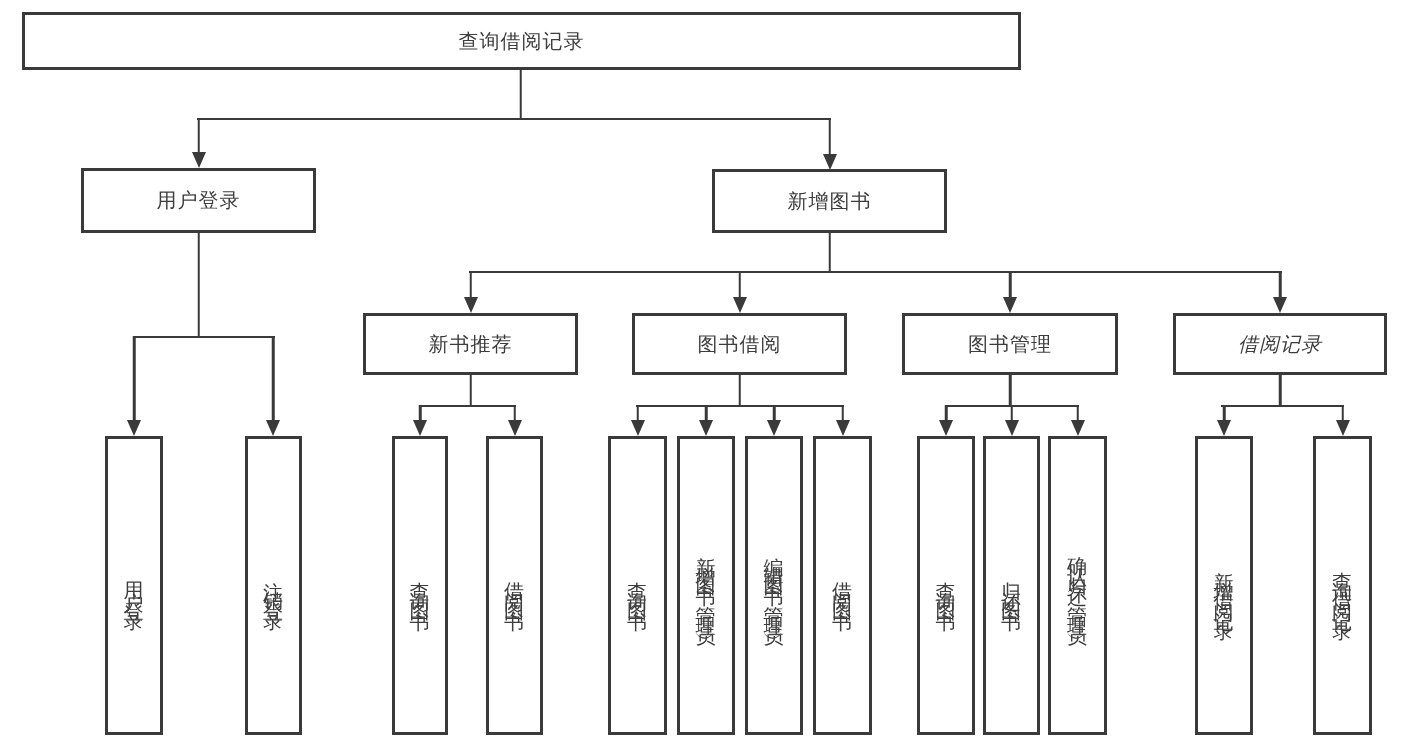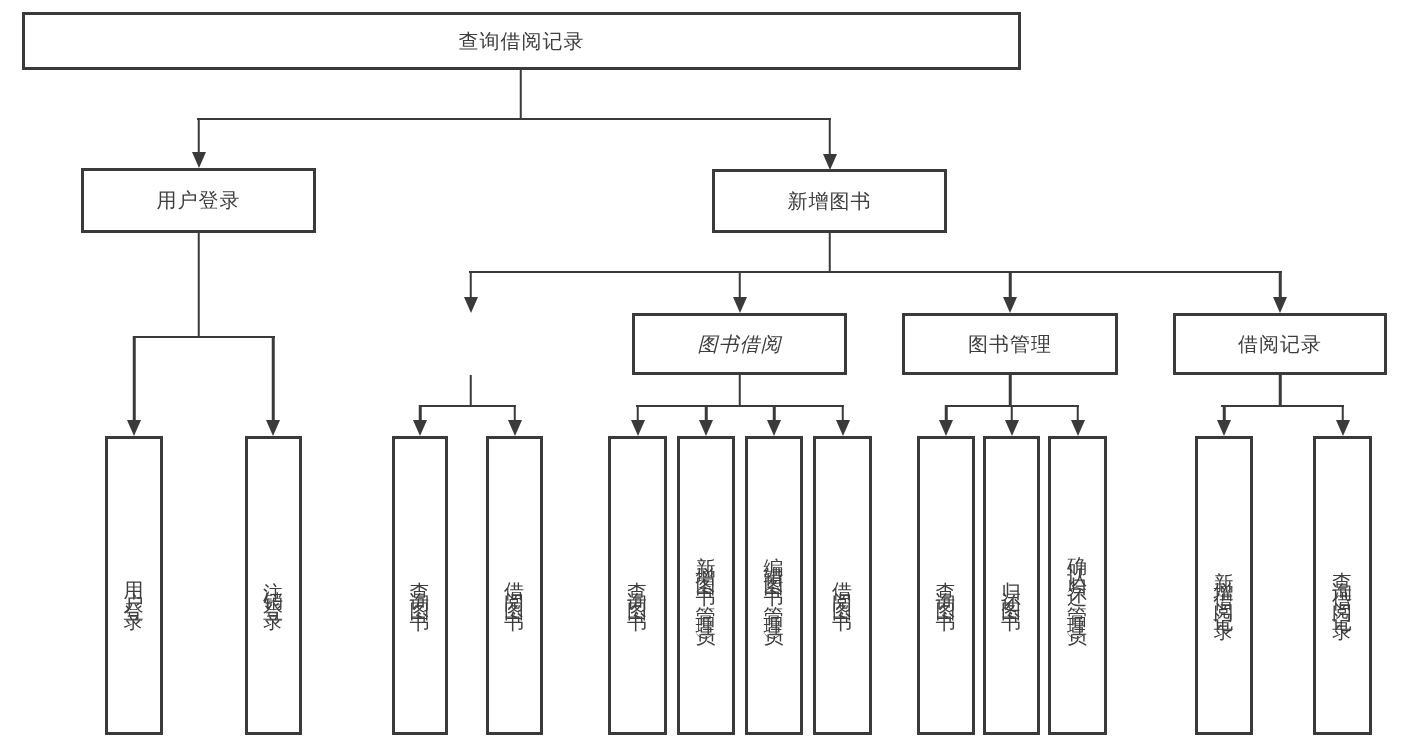--- a/index.html
+++ b/index.html
@@ -64,23 +64,24 @@
 </head>
 <body>
 
 <div id="canvas">
 
   <div class="node" style="left:22px;top:12px;width:999px;height:58px;">查询借阅记录</div>
 
   <div class="node" style="left:81px;top:168px;width:235px;height:65px;">用户登录</div>
   <div class="node" style="left:712px;top:169px;width:235px;height:64px;">新增图书</div>
 
-  <div class="node" style="left:632px;top:313px;width:215px;height:62px;font-style:italic;">图书借阅</div>
+  <div class="node" style="left:363px;top:313px;width:215px;height:62px;">新书推荐</div>
+  <div class="node" style="left:632px;top:313px;width:215px;height:62px;">图书借阅</div>
   <div class="node" style="left:902px;top:313px;width:216px;height:62px;">图书管理</div>
-  <div class="node" style="left:1173px;top:313px;width:214px;height:62px;">借阅记录</div>
+  <div class="node" style="left:1173px;top:313px;width:214px;height:62px;font-style:italic;">借阅记录</div>
 
   <div class="node leaf" style="left:105px;top:436px;width:58px;height:299px;">用户登录</div>
   <div class="node leaf" style="left:245px;top:436px;width:57px;height:299px;">注销登录</div>
 
   <div class="node leaf" style="left:392px;top:436px;width:56px;height:299px;">查询图书</div>
   <div class="node leaf" style="left:486px;top:436px;width:57px;height:299px;">借阅图书</div>
 
   <div class="node leaf" style="left:608px;top:436px;width:59px;height:299px;">查询图书</div>
   <div class="node leaf" style="left:677px;top:436px;width:58px;height:299px;">新增图书（管理员）</div>
   <div class="node leaf" style="left:745px;top:436px;width:58px;height:299px;">编辑图书（管理员）</div>

